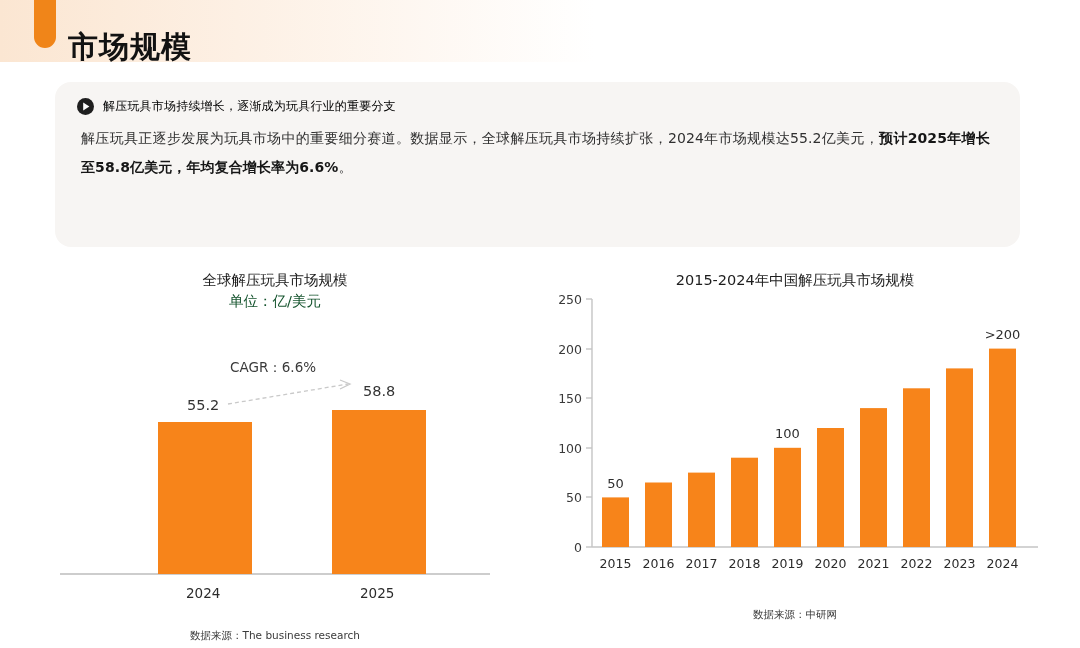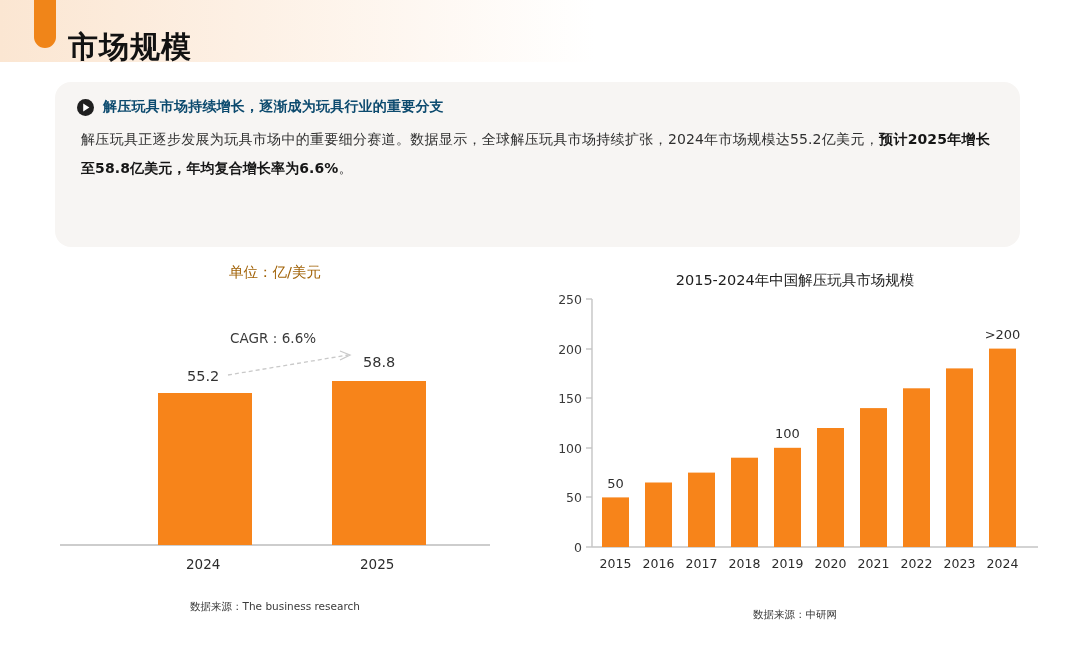--- a/index.html
+++ b/index.html
@@ -27,42 +27,42 @@
   }
   
   .info-card{
     position:absolute;left:55px;top:82px;width:965px;height:165px;
     background:#f7f5f3;border-radius:16px;
     box-sizing:border-box;padding:16px 26px 10px 22px;
   }
   .card-head{display:flex;align-items:center;gap:9px;margin-bottom:9px;}
   .play-icon{width:17px;height:17px;flex:0 0 17px;display:block;}
   .card-title{
-    font-size:14px;font-weight:bold;color:#0c4a6e;letter-spacing:.2px;
+    font-size:12px;font-weight:normal;color:#000000;letter-spacing:.2px;
     font-family:"DejaVu Sans","Liberation Sans",sans-serif;
   }
   .card-para{
     font-size:14px;color:#303030;line-height:29px;letter-spacing:.1px;
     font-family:"DejaVu Sans","Liberation Sans",sans-serif;
     margin:4px;text-align:justify;
   }
   .card-para.second{margin-top:3px;}
   .card-para b{font-weight:bold;color:#161616;}
   
   .charts{position:absolute;left:0;top:262px;width:1080px;height:386px;}
   .chart-panel{position:absolute;top:0;height:386px;}
   .chart-left{left:30px;width:490px;}
   .chart-right{left:530px;width:530px;}
   .chart-title{
     text-align:center;font-size:14.5px;color:#1d1d1d;line-height:21px;
     font-family:"DejaVu Sans","Liberation Sans",sans-serif;
     padding-top:8px;
   }
   .chart-subtitle{
-    text-align:center;font-size:14.5px;color:#a16207;line-height:21px;
+    text-align:center;font-size:14.5px;color:#14532d;line-height:21px;
     font-family:"DejaVu Sans","Liberation Sans",sans-serif;
   }
   .chart-svg{display:block;margin:0 auto;}
   .src-note{
     text-align:center;font-size:10.5px;color:#3a3a3a;
     font-family:"DejaVu Sans","Liberation Sans",sans-serif;
     margin-top:17px;
   }
   text{font-family:"DejaVu Sans","Liberation Sans",sans-serif;}
 </style>
@@ -83,20 +83,21 @@
       </svg>
     </span>
     <span class="card-title">解压玩具市场持续增长，逐渐成为玩具行业的重要分支</span>
   </div>
   <p class="card-para"><span>解压玩具正逐步发展为玩具市场中的重要细分赛道。数据显示，全球解压玩具市场持续扩张，2024年市场规模达55.2亿美元，</span><b>预计2025年增长至58.8亿美元，年均复合增长率为6.6%</b><span>。</span></p>
 </div>
 
 <div class="charts">
 
   <div class="chart-panel chart-left">
+    <div class="chart-title">全球解压玩具市场规模</div>
     <div class="chart-subtitle">单位：亿/美元</div>
     <svg class="chart-svg" width="470" height="300" viewBox="0 0 470 300">
 
       <line x1="20" y1="262" x2="450" y2="262" stroke="#bdbdbd" stroke-width="1.6"></line>
 
       <rect x="118" y="110" width="94" height="152" fill="#F7841A"></rect>
       <rect x="292" y="98" width="94" height="164" fill="#F7841A"></rect>
 
       <text x="147" y="98" font-size="14.5" fill="#333">55.2</text>
       <text x="323" y="84" font-size="14.5" fill="#333">58.8</text>

